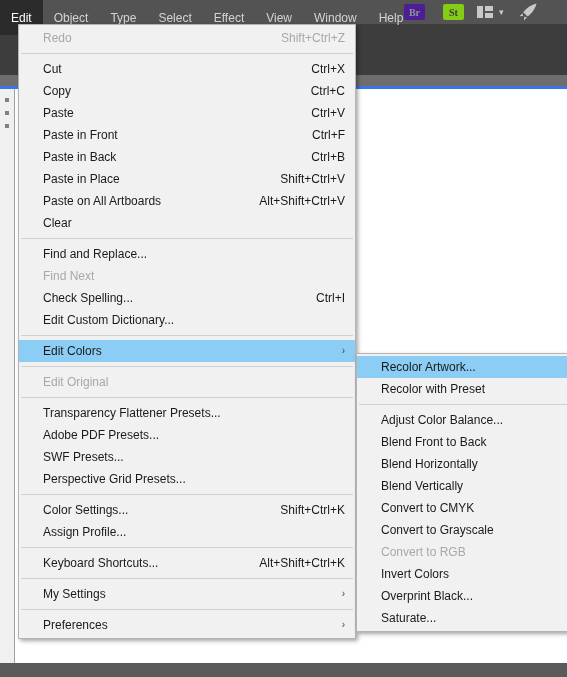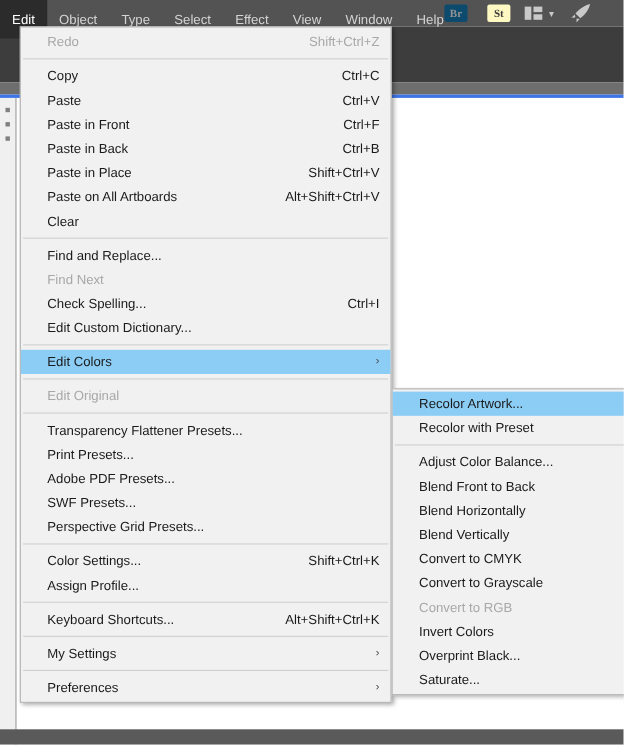--- a/index.html
+++ b/index.html
@@ -104,22 +104,22 @@
   }
   .chip {
     width: 21px; height: 16px;
     display: flex; align-items: center; justify-content: center;
     font-size: 10px;
     font-family: "Liberation Serif", serif;
     font-weight: bold;
     border-radius: 2px;
     margin: 0 9px;
   }
-  .chip.bridge { background: #0c4a6e; color: #949494; }
-  .chip.stock  { background: #fef9c3; color: #3a3a3a; }
+  .chip.bridge { background: #4c1d95; color: #949494; }
+  .chip.stock  { background: #84cc16; color: #3a3a3a; }
 
   .arrange-icon {
     width: 16px; height: 12px;
     position: relative;
     margin-left: 4px;
   }
   .arrange-icon i {
     position: absolute;
     background: #c9c9c9;
     display: block;
@@ -261,20 +261,24 @@
   </svg>
 </div>
 
 <div class="menu" id="edit-menu">
     <div class="menu-item disabled">
       <span class="label">Redo</span>
       <span class="shortcut">Shift+Ctrl+Z</span>
     </div>
     <div class="menu-sep"></div>
     <div class="menu-item">
+      <span class="label">Cut</span>
+      <span class="shortcut">Ctrl+X</span>
+    </div>
+    <div class="menu-item">
       <span class="label">Copy</span>
       <span class="shortcut">Ctrl+C</span>
     </div>
     <div class="menu-item">
       <span class="label">Paste</span>
       <span class="shortcut">Ctrl+V</span>
     </div>
     <div class="menu-item">
       <span class="label">Paste in Front</span>
       <span class="shortcut">Ctrl+F</span>
@@ -315,23 +319,20 @@
     </div>
     <div class="menu-sep"></div>
     <div class="menu-item disabled">
       <span class="label">Edit Original</span>
     </div>
     <div class="menu-sep"></div>
     <div class="menu-item">
       <span class="label">Transparency Flattener Presets...</span>
     </div>
     <div class="menu-item">
-      <span class="label">Print Presets...</span>
-    </div>
-    <div class="menu-item">
       <span class="label">Adobe PDF Presets...</span>
     </div>
     <div class="menu-item">
       <span class="label">SWF Presets...</span>
     </div>
     <div class="menu-item">
       <span class="label">Perspective Grid Presets...</span>
     </div>
     <div class="menu-sep"></div>
     <div class="menu-item">

